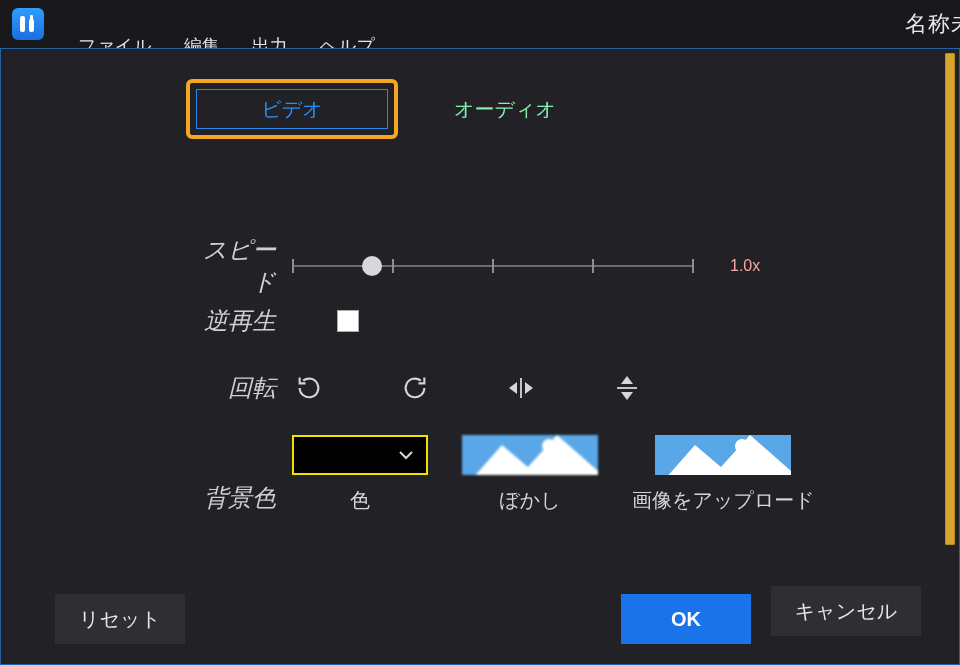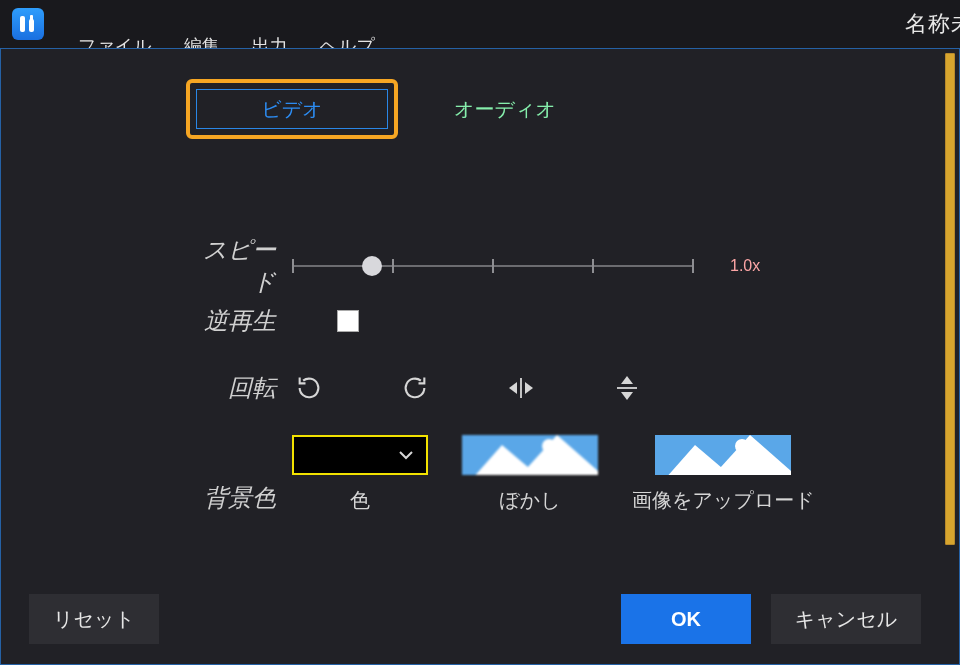--- a/index.html
+++ b/index.html
@@ -266,33 +266,33 @@
   .btn {
     position: absolute;
     height: 50px;
     display: flex;
     align-items: center;
     justify-content: center;
     font-size: 20px;
     color: #e6e6e6;
   }
   .btn-reset {
-    left: 28px; bottom: 20px;
+    left: 54px; bottom: 20px;
     width: 130px;
     background: #2e2e33;
   }
   .btn-ok {
     right: 208px; bottom: 20px;
     width: 130px;
     background: #1a73e8;
     font-weight: 600;
     color: #fff;
   }
   .btn-cancel {
-    right: 38px; bottom: 20px;
+    right: 38px; bottom: 28px;
     width: 150px;
     background: #2e2e33;
   }
 </style>
 </head>
 <body>
 
 <div class="menubar">
   <div class="logo"></div>
   <div class="menu-item">ファイル</div>

